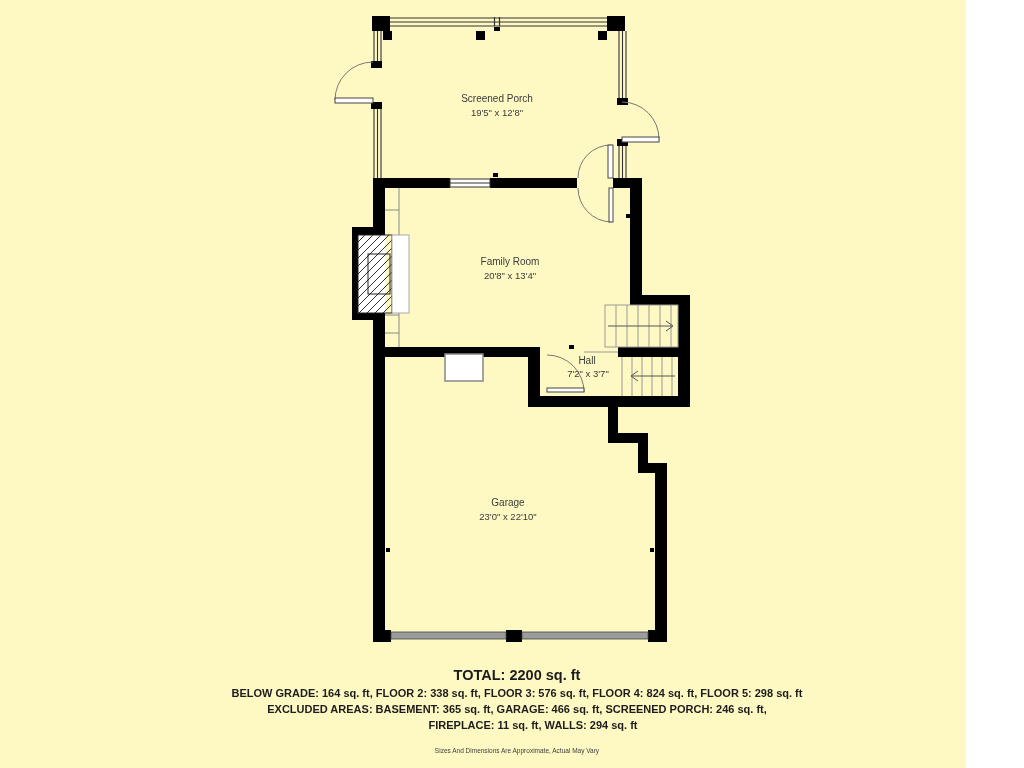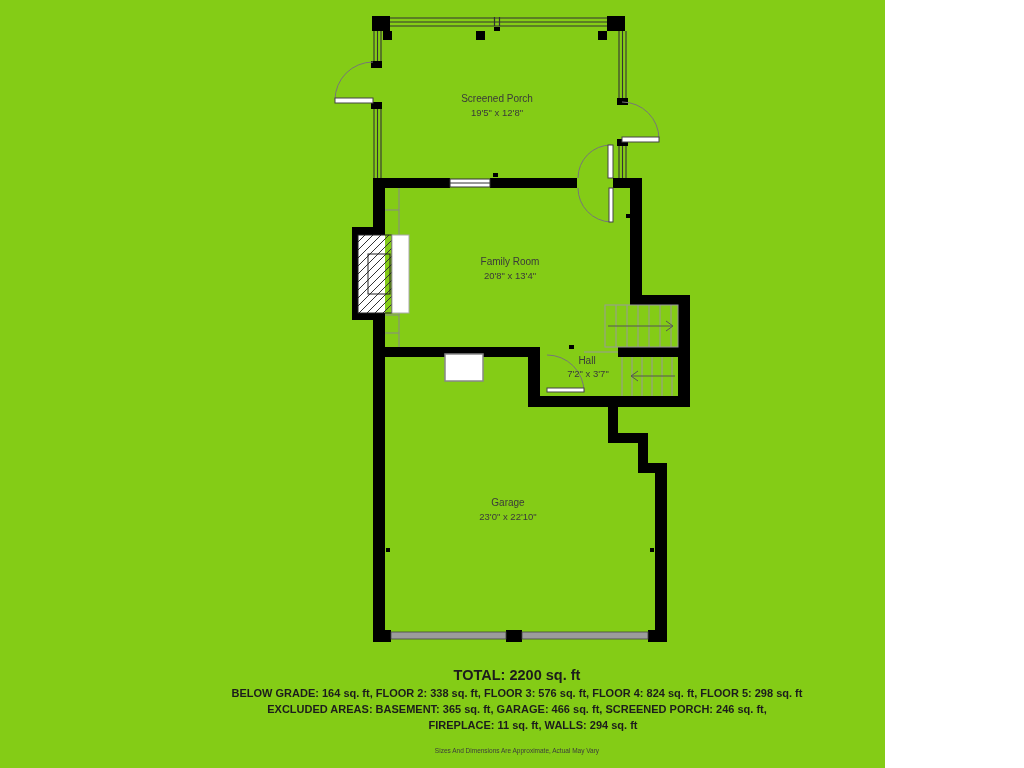--- a/index.html
+++ b/index.html
@@ -1,16 +1,16 @@
 <!DOCTYPE html>
 <html><head>
 <meta charset="utf-8">
 <style>
   html,body{margin:0;padding:0;background:#ffffff;}
-  #stage{position:relative;width:885px;height:768px;background:#84cc16;overflow:hidden;
+  #stage{position:relative;width:966px;height:768px;background:#fef9c3;overflow:hidden;
          font-family:"Liberation Sans",sans-serif;}
   svg{position:absolute;left:0;top:0;}
   .room-name{font-family:"Liberation Sans",sans-serif;font-size:10px;fill:#3a3a3a;}
   .room-dims{font-family:"Liberation Sans",sans-serif;font-size:9.5px;fill:#3a3a3a;}
   .summary{position:absolute;left:5px;width:1024px;text-align:center;color:#1c1c1c;}
   .summary.total{top:667px;font-size:14.5px;font-weight:700;}
   .summary.line{font-size:11px;font-weight:600;}
   .summary.l1{top:687px;}
   .summary.l2{top:703px;}
   .summary.l3{top:719px;padding-left:16px;}

